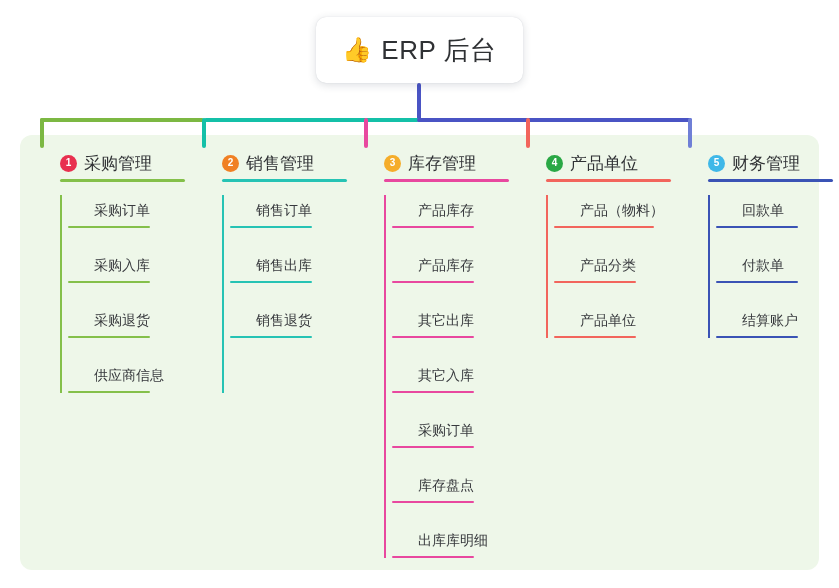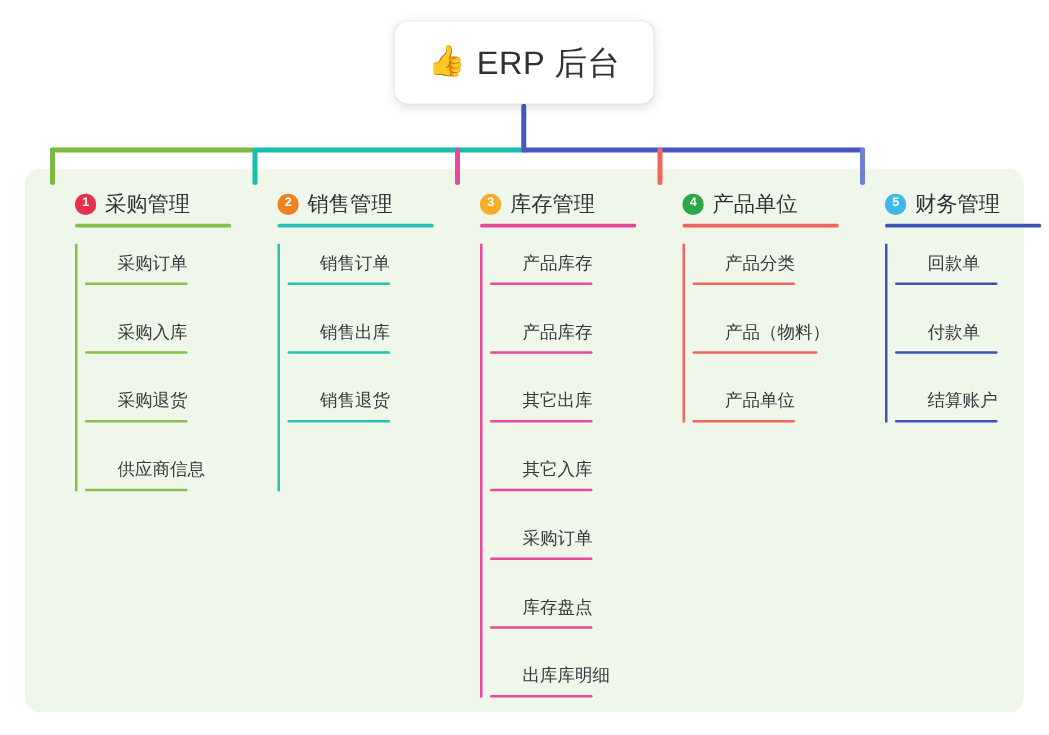--- a/index.html
+++ b/index.html
@@ -165,26 +165,26 @@
       </div>
       <div class="col" style="left: 526px;">
         <div class="col-head">
           <span class="badge" style="background: rgb(42, 168, 69);">4</span>
           <span class="col-title">产品单位</span>
           <div class="head-rule" style="width: 125px; background: rgb(242, 101, 92);"></div>
         </div>
         <div class="leaves">
           <div class="spine" style="background: rgb(242, 101, 92); height: 143px;"></div>
           <div class="leaf">
+            <span class="leaf-text">产品（物料）</span>
+            <div class="leaf-rule" style="width: 100px; background: rgb(242, 101, 92);"></div>
+          </div>
+          <div class="leaf">
             <span class="leaf-text">产品分类</span>
             <div class="leaf-rule" style="width: 82px; background: rgb(242, 101, 92);"></div>
-          </div>
-          <div class="leaf">
-            <span class="leaf-text">产品（物料）</span>
-            <div class="leaf-rule" style="width: 100px; background: rgb(242, 101, 92);"></div>
           </div>
           <div class="leaf">
             <span class="leaf-text">产品单位</span>
             <div class="leaf-rule" style="width: 82px; background: rgb(242, 101, 92);"></div>
           </div>
         </div>
       </div>
       <div class="col" style="left: 688px;">
         <div class="col-head">
           <span class="badge" style="background: rgb(63, 184, 232);">5</span>

